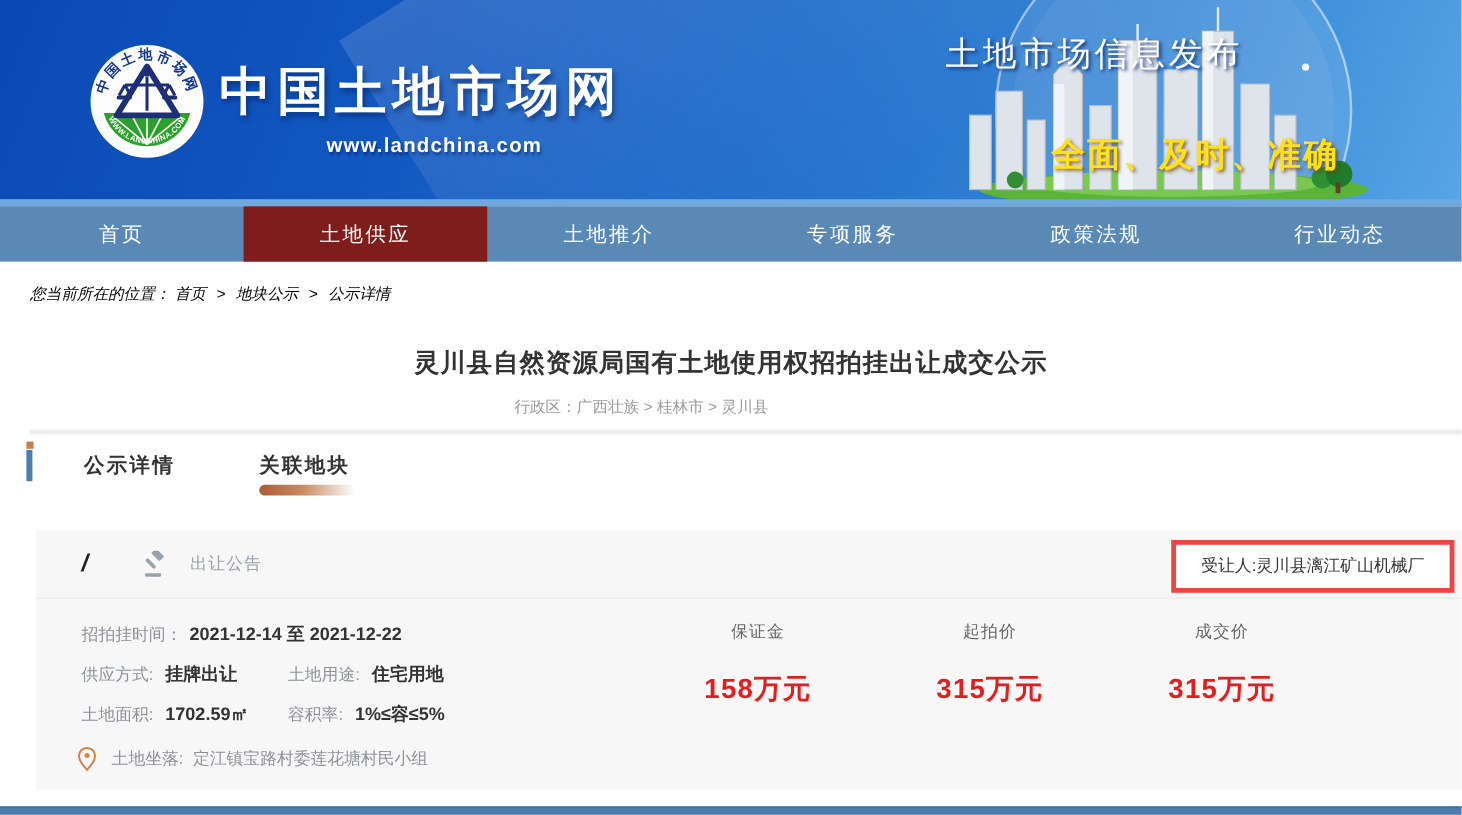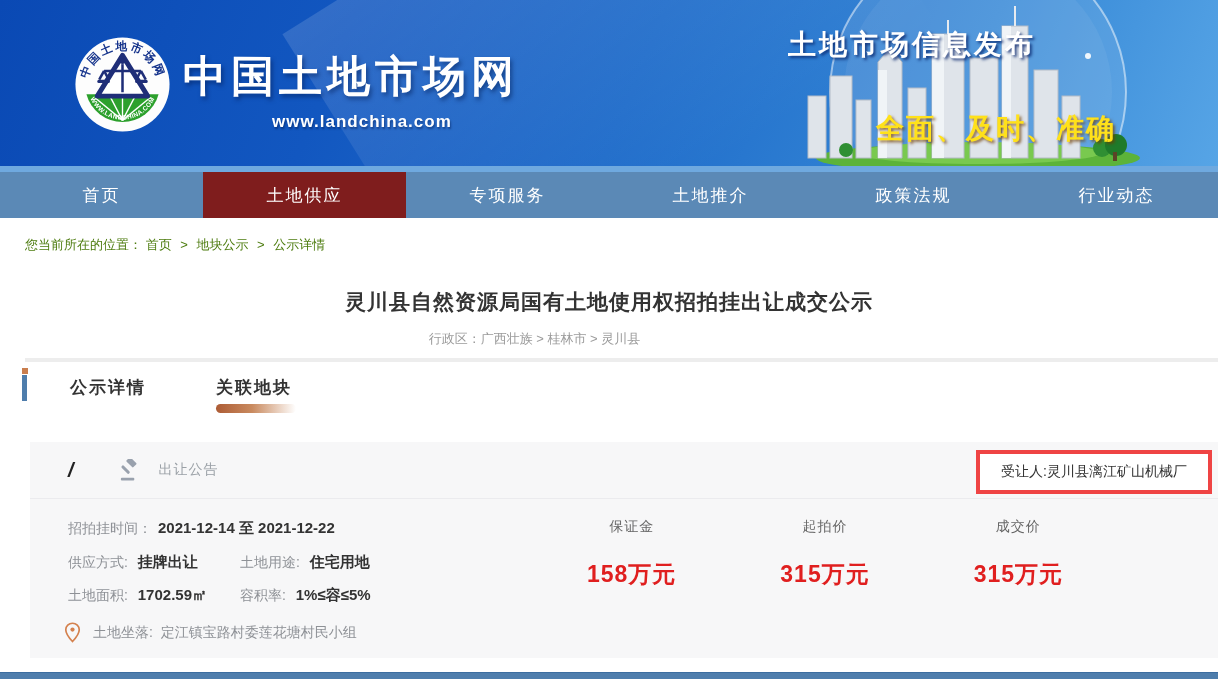--- a/index.html
+++ b/index.html
@@ -11,33 +11,33 @@
     background:linear-gradient(112deg,#0a49b4 0%,#1257c0 28%,#1f6cca 52%,#3587d6 78%,#57a5e6 100%); }
   .banner .sheen { position:absolute; left:330px; top:-140px; width:560px; height:340px;
     background:linear-gradient(rgba(255,255,255,.14),rgba(255,255,255,0)); transform:rotate(-32deg); }
   .banner .bottom-strip { position:absolute; left:0; bottom:0; width:100%; height:6px; background:#6fa9df; }
   .logo { position:absolute; left:74px; top:36px; width:97px; height:97px; cursor:pointer; }
   .site-title { position:absolute; left:183px; top:48px; font-family:"DejaVu Serif","Liberation Serif",serif;
     font-size:43px; font-weight:bold; color:#fff; letter-spacing:5px; text-shadow:2px 3px 4px rgba(0,25,80,.5); white-space:nowrap; }
   .site-url { position:absolute; left:272px; top:112px; font-size:17px; font-weight:bold; color:#fff;
     letter-spacing:1px; text-shadow:1px 2px 2px rgba(0,25,80,.5); }
   .skyline { position:absolute; right:8px; top:0; width:460px; height:172px; }
-  .promo-title { position:absolute; left:788px; top:26px; font-size:28px; font-weight:bold; color:#fff;
+  .promo-title { position:absolute; left:788px; top:26px; font-size:28px; font-weight:normal; color:#fff;
     letter-spacing:3px; text-shadow:2px 2px 3px rgba(10,40,110,.85); z-index:3; white-space:nowrap; }
   .promo-slogan { position:absolute; left:876px; top:110px; font-size:28px; font-weight:bold; color:#ffe11a;
     letter-spacing:2px; text-shadow:2px 2px 3px rgba(110,60,0,.75); z-index:3; white-space:nowrap; }
 
   
   .nav { position:absolute; top:172px; left:0; width:1218px; height:46px; background:#5b89b6; display:flex; z-index:2; }
   .nav-item { flex:1; display:flex; align-items:center; justify-content:center; color:#fff; font-size:17px;
     letter-spacing:2px; cursor:pointer; }
   .nav-item.active { background:#7f1d1d; }
 
   
-  .breadcrumb { position:absolute; top:236px; left:25px; font-size:13px; color:#4d7c0f; }
+  .breadcrumb { position:absolute; top:236px; left:25px; font-size:13px; color:#000000;font-style:italic; }
   .breadcrumb .sep { margin:0 5px; }
   .breadcrumb .crumb { cursor:pointer; }
 
   
   .page-title { position:absolute; top:288px; left:0; width:1218px; text-align:center; font-size:21px;
     font-weight:bold; color:#333; letter-spacing:1px; }
   .region-line { position:absolute; top:330px; left:0; width:1069px; text-align:center; font-size:13px; color:#9b9b9b; }
 
   
   .tab-rule { position:absolute; top:358px; left:25px; width:1193px; height:4px; background:#ededed; }
@@ -155,22 +155,22 @@
   </svg>
 
   <div class="promo-title">土地市场信息发布</div>
   <div class="promo-slogan">全面、及时、准确</div>
   <div class="bottom-strip"></div>
 </div>
 
 <div class="nav">
   <div class="nav-item">首页</div>
   <div class="nav-item active">土地供应</div>
+  <div class="nav-item">土地推介</div>
   <div class="nav-item">专项服务</div>
-  <div class="nav-item">土地推介</div>
   <div class="nav-item">政策法规</div>
   <div class="nav-item">行业动态</div>
 </div>
 
 <div class="breadcrumb">
   <span>您当前所在的位置：</span>
   <span class="crumb">首页</span>
   <span class="sep">&gt;</span>
   <span class="crumb">地块公示</span>
   <span class="sep">&gt;</span>

